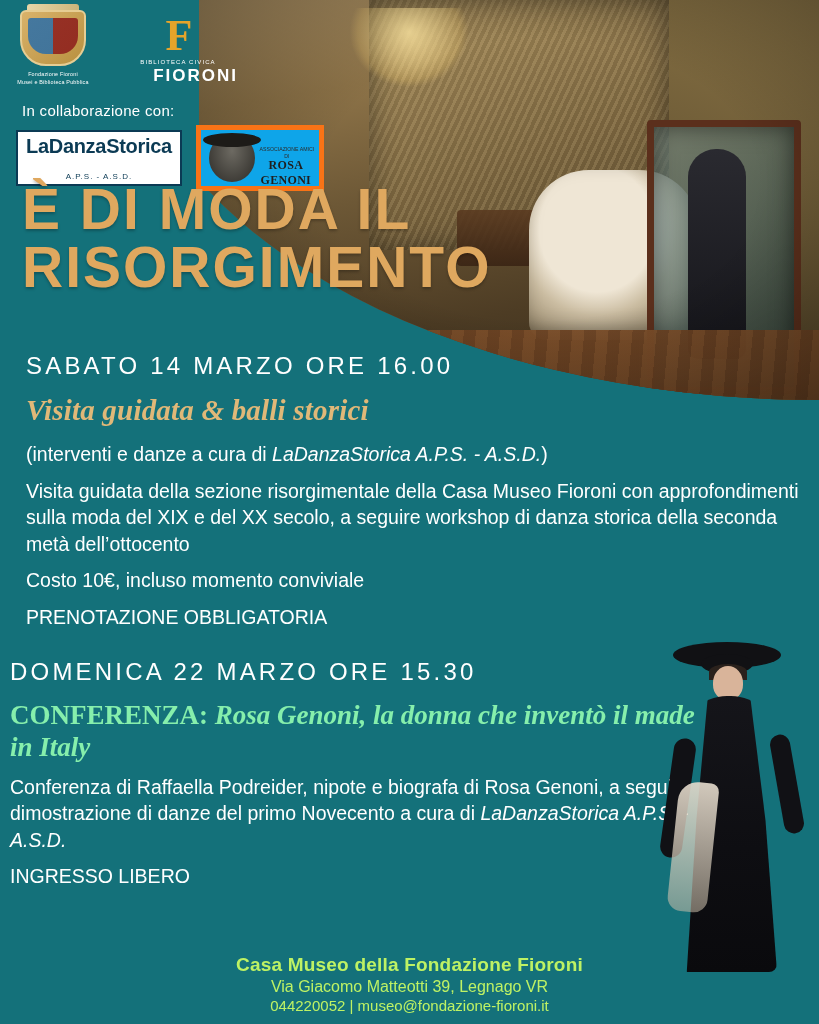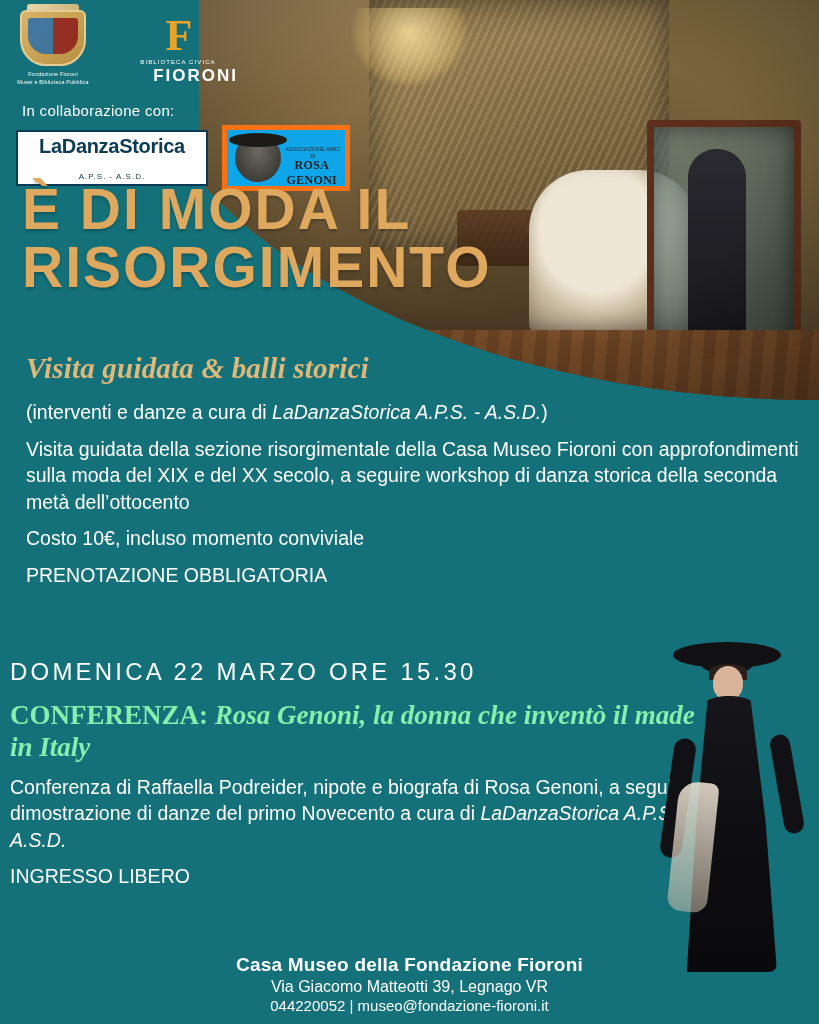--- a/index.html
+++ b/index.html
@@ -117,21 +117,21 @@
   .fioroni .f-name{
     text-align:right;font-size:17px;letter-spacing:2px;color:#ffffff;font-weight:bold;margin-top:1px;
   }
 
   .collab-label{
     margin:16px 0 6px 8px;font-size:15px;letter-spacing:.3px;color:#ffffff;
   }
   .collab-row{display:flex;align-items:center;gap:14px;margin-left:2px;}
   .ldz{
     background:#ffffff;color:#0b3a54;border:2px solid #0b3a54;
-    padding:4px 21px 3px;
+    padding:4px 8px 3px;
   }
   .ldz .t1{font-size:20px;font-weight:bold;letter-spacing:-.3px;line-height:1;}
   .ldz .t2{font-size:8px;letter-spacing:1px;text-align:center;margin-top:16px;}
   .rosa{
     width:118px;height:56px;background:#0ea5e9;border:5px solid #f97316;
     position:relative;overflow:hidden;
   }
   .rosa .oval{
     position:absolute;left:8px;top:4px;width:46px;height:48px;border-radius:50%;
     background:radial-gradient(ellipse at 50% 35%,#6d6a62,#2c2a26);
@@ -216,21 +216,21 @@
     background:#111115;border-radius:12px;transform:rotate(-10deg);
   }
   .lady .stole{
     position:absolute;left:22px;top:140px;width:40px;height:130px;
     background:linear-gradient(180deg,rgba(230,220,205,.9),rgba(200,188,168,.55));
     border-radius:20px 8px 14px 14px;transform:rotate(6deg);
   }
 
   
   .footer{
-    position:absolute;left:0;right:0;bottom:10px;text-align:center;color:#ffffff;
+    position:absolute;left:0;right:0;bottom:10px;text-align:center;color:#bef264;
   }
   .footer .f1{font-size:19px;font-weight:bold;letter-spacing:.2px;}
   .footer .f2{font-size:16px;margin-top:2px;}
   .footer .f3{font-size:15px;margin-top:1px;}
 </style>
 </head>
 <body>
 
 <div class="poster">
 
@@ -281,20 +281,21 @@
       </div>
     </div>
   </div>
 
   <div class="headline">
     <span>È DI MODA IL</span>
     <span class="l2">RISORGIMENTO</span>
   </div>
 
   <div class="block1">
+    <div class="date-line">SABATO 14 MARZO ORE 16.00</div>
     <div class="sub-it">Visita guidata &amp; balli storici</div>
     <div class="para">
       <span>(interventi e danze a cura di </span><em>LaDanzaStorica A.P.S. - A.S.D.</em><span>)</span>
     </div>
     <div class="para">Visita guidata della sezione risorgimentale della Casa Museo Fioroni con approfondimenti sulla moda del XIX e del XX secolo, a seguire workshop di danza storica della seconda metà dell’ottocento</div>
     <div class="para">Costo 10€, incluso momento conviviale</div>
     <div class="para underline">PRENOTAZIONE OBBLIGATORIA</div>
   </div>
 
   <div class="block2">

